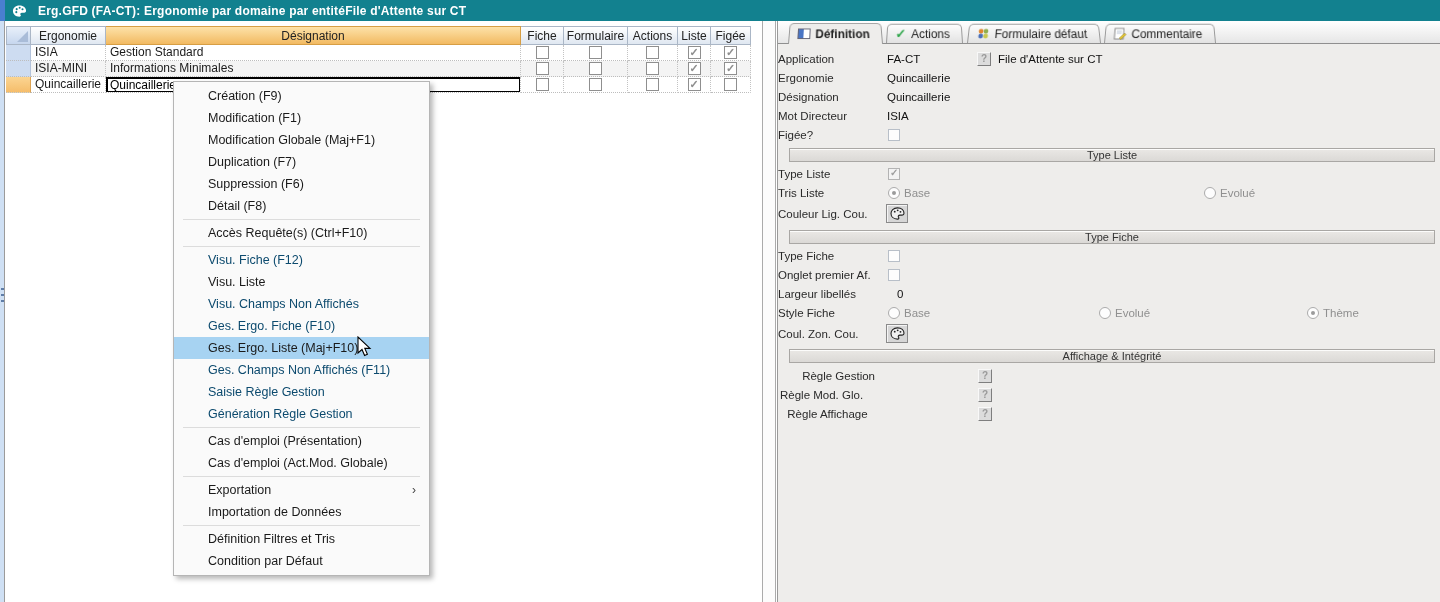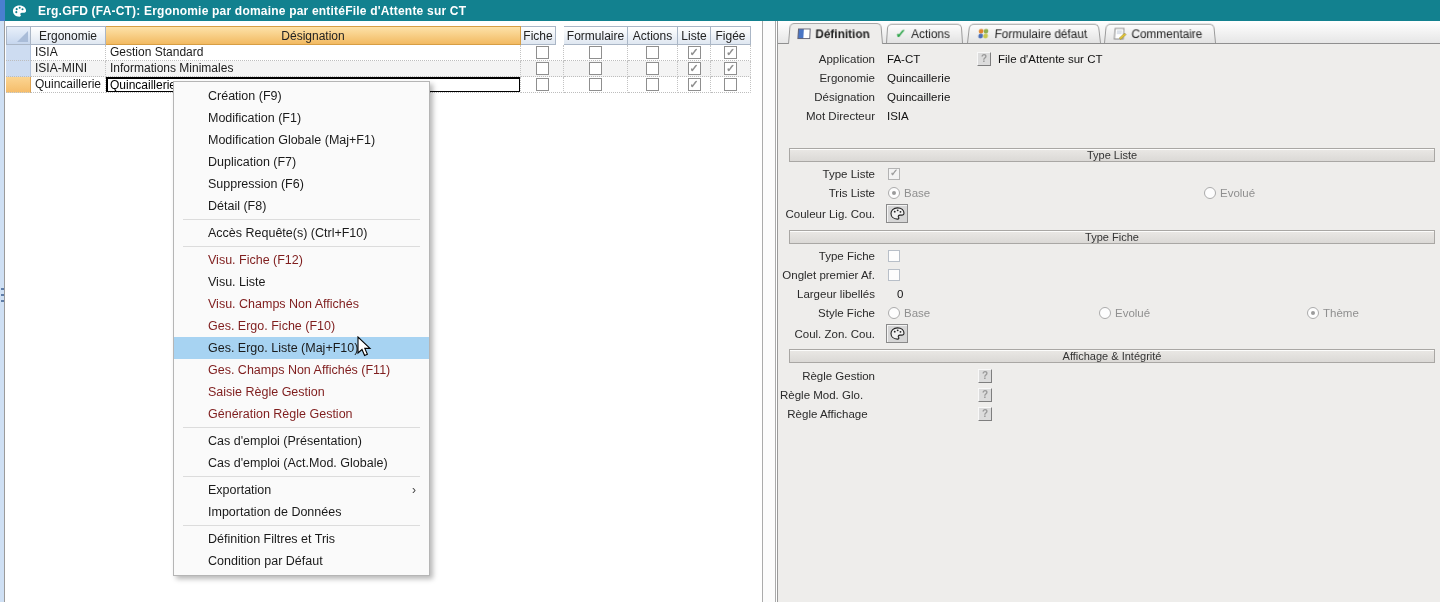--- a/index.html
+++ b/index.html
@@ -51,37 +51,37 @@
   
   .panel { position:absolute; left:777px; top:21px; width:663px; height:581px; background:#eeedeb; border-left:1px solid #9a9a9a; }
   .tabbar { position:absolute; left:0; top:0; width:663px; height:23px; background:linear-gradient(#ffffff,#e6e6e6); border-bottom:1px solid #8f8f8f; display:flex; align-items:flex-end; padding-left:10px; }
   .tab { position:relative; display:flex; align-items:center; gap:5px; height:20px; padding:0 12px 0 8px; margin-right:3px; font-size:12px; color:#222; background:linear-gradient(#fdfdfd,#e2e2e2); border:1px solid #9a9a9a; border-bottom:none; border-radius:5px 5px 0 0; transform:perspective(50px) rotateX(5deg); transform-origin:50% 100%; }
   .tab.active { height:22px; background:#eeedeb; font-weight:bold; z-index:2; margin-bottom:-1px; }
   .ti-def { width:13px; height:11px; border:1px solid #667; background:linear-gradient(90deg,#4a75c4 0 45%, #ffffff 45%); }
   .ti-check { color:#2fa64b; font-size:13px; font-weight:bold; line-height:11px; }
   .ti-svg { width:13px; height:13px; }
 
   .prow { position:absolute; height:16px; font-size:11.5px; color:#222; }
-  .plabel { position:absolute; left:0; width:97px; text-align:right; line-height:16px; color:#2a2a2a; white-space:nowrap; }
+  .plabel { position:absolute; left:0; width:97px; line-height:16px; color:#2a2a2a; white-space:nowrap; }
   .pvalue { position:absolute; left:109px; line-height:16px; color:#111; white-space:nowrap; }
   .pdesc { position:absolute; left:220px; line-height:16px; color:#111; white-space:nowrap; }
   .help-btn { position:absolute; top:1px; width:14px; height:14px; background:#dcdcdc; border:1px solid; border-color:#f8f8f8 #7e7e7e #7e7e7e #f8f8f8; color:#9a9a9a; font-size:10px; font-weight:bold; text-align:center; line-height:12px; }
   .pcb { position:absolute; left:110px; top:2px; width:12px; height:12px; border:1px solid #b8bfc8; background:#fdfdfd; }
   .pcb.dis { border-color:#b3b3b3; background:#f3f3f3; }
   .pcb.checked::after { content:"\2713"; position:absolute; left:1px; top:-2px; font-size:10px; font-weight:bold; color:#9d9d9d; }
   .radio { position:absolute; top:2px; width:12px; height:12px; border:1px solid #ababab; border-radius:50%; background:#fdfdfd; }
   .radio.selected::after { content:""; position:absolute; inset:3px; border-radius:50%; background:#9b9b9b; }
   .ropt { position:absolute; line-height:16px; color:#8f8f8f; }
   .section-bar { position:absolute; left:11px; width:646px; height:14px; background:linear-gradient(#eae8e5,#dbd9d6); border:1px solid #a9a7a4; box-shadow:inset 0 1px 0 rgba(255,255,255,.85); text-align:center; font-size:11px; line-height:12px; color:#333; }
   .palette-btn { position:absolute; left:108px; top:-2px; width:22px; height:19px; background:#d6d6d6; border:1px solid #8a8a8a; box-shadow:inset 1px 1px 0 #f4f4f4; display:flex; align-items:center; justify-content:center; }
 
   
   .context-menu { position:absolute; left:173px; top:81px; width:257px; background:#fafafa; border:1px solid #b5b5b5; box-shadow:3px 3px 5px rgba(0,0,0,.28); padding:3px 0; z-index:10; }
   .menu-item { position:relative; height:22px; line-height:22px; padding-left:34px; font-size:12.5px; color:#1a1a1a; white-space:nowrap; }
-  .menu-item.disabled { color:#7f1d1d; }
+  .menu-item.disabled { color:#0c4a6e; }
   .menu-item.highlighted { background:#a7d3f2; }
   .menu-sep { height:5px; position:relative; }
   .menu-sep::after { content:""; position:absolute; left:9px; right:9px; top:2px; border-top:1px solid #dcdcdc; }
   .submenu-arrow { position:absolute; right:13px; top:0; font-size:12px; color:#444; }
 
   .mouse-cursor { position:absolute; left:357px; top:336px; z-index:20; }
 </style>
 </head>
 <body>
 
@@ -108,21 +108,21 @@
   </div>
 
   <div class="table-pane">
     <div class="grid">
       <div class="grid-header">
         <div class="hcell h-sel" style="left:0;width:25px">
             <span class="sel-triangle"></span>
           </div>
         <div class="hcell h-plain" style="left:25px;width:75px">Ergonomie</div>
         <div class="hcell h-sort" style="left:100px;width:415px">Désignation</div>
-        <div class="hcell h-plain" style="left:515px;width:35px">Fiche</div>
+        <div class="hcell h-plain" style="left:515px;width:43px">Fiche</div>
         <div class="hcell h-plain" style="left:558px;width:64px">Formulaire</div>
         <div class="hcell h-plain" style="left:622px;width:50px">Actions</div>
         <div class="hcell h-plain" style="left:672px;width:33px">Liste</div>
         <div class="hcell h-plain" style="left:705px;width:40px">Figée</div>
       </div>
 
       <div class="grid-row">
         <div class="cell c-sel"></div>
         <div class="cell c-erg">ISIA</div>
         <div class="cell c-des">Gestion Standard</div>
@@ -231,20 +231,24 @@
       <span class="plabel">Ergonomie</span>
       <span class="pvalue">Quincaillerie</span>
     </div>
     <div class="prow" style="top:68px;left:0;right:0">
       <span class="plabel">Désignation</span>
       <span class="pvalue">Quincaillerie</span>
     </div>
     <div class="prow" style="top:87px;left:0;right:0">
       <span class="plabel">Mot Directeur</span>
       <span class="pvalue">ISIA</span>
+    </div>
+    <div class="prow" style="top:106px;left:0;right:0">
+      <span class="plabel">Figée?</span>
+      <span class="pcb"></span>
     </div>
 
     <div class="section-bar" style="top:127px">Type Liste</div>
     <div class="prow" style="top:145px;left:0;right:0">
       <span class="plabel">Type Liste</span>
       <span class="pcb dis checked"></span>
     </div>
     <div class="prow" style="top:164px;left:0;right:0">
       <span class="plabel">Tris Liste</span>
       <span class="radio selected" style="left:110px"></span>

